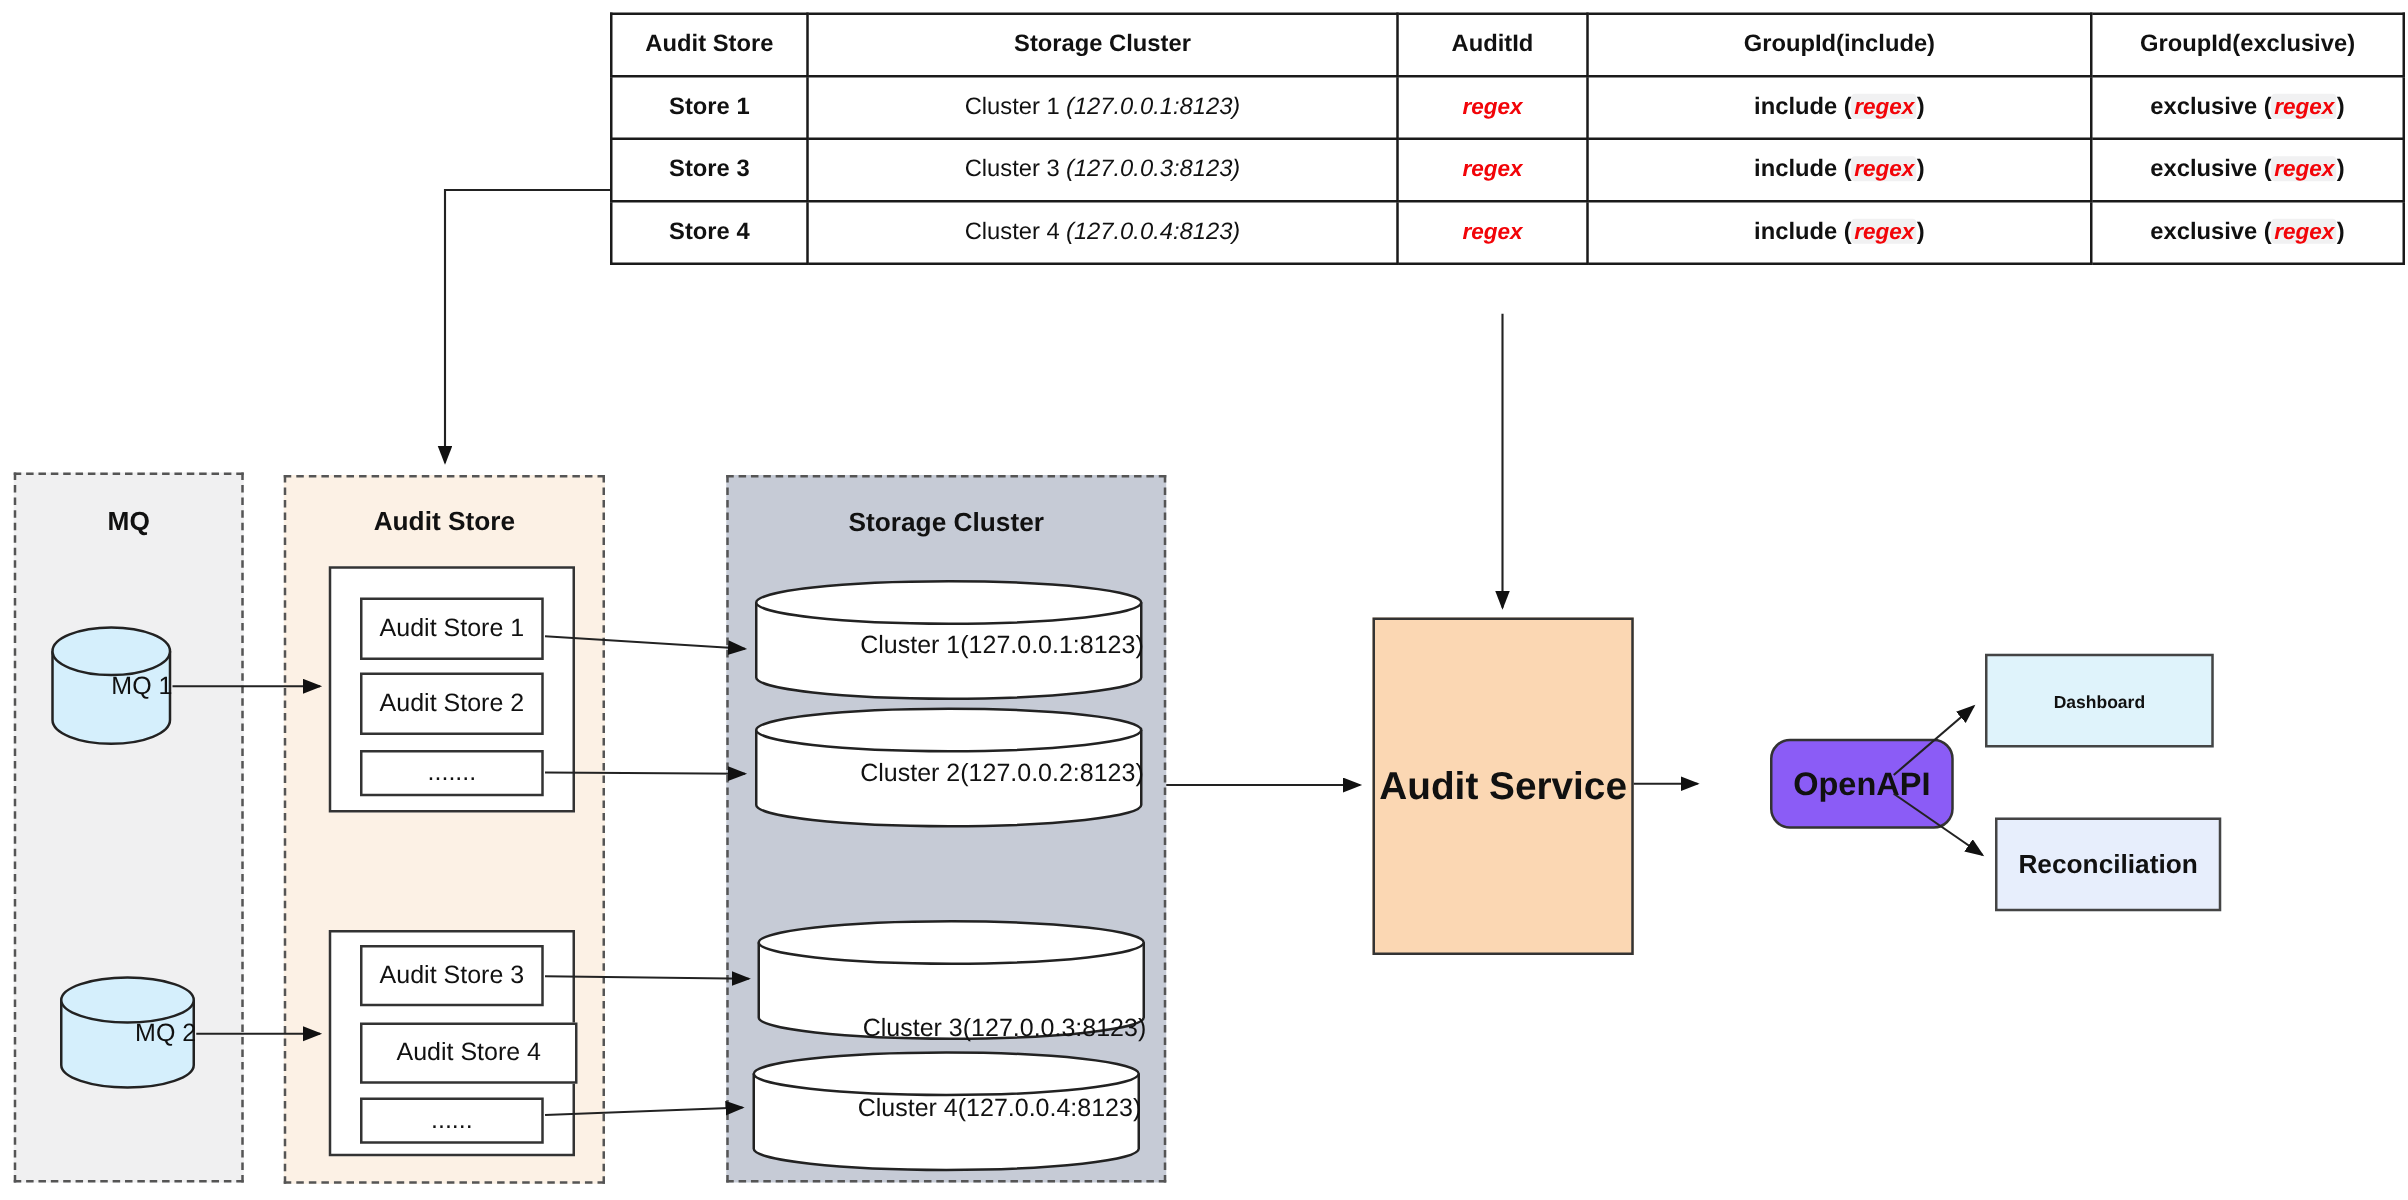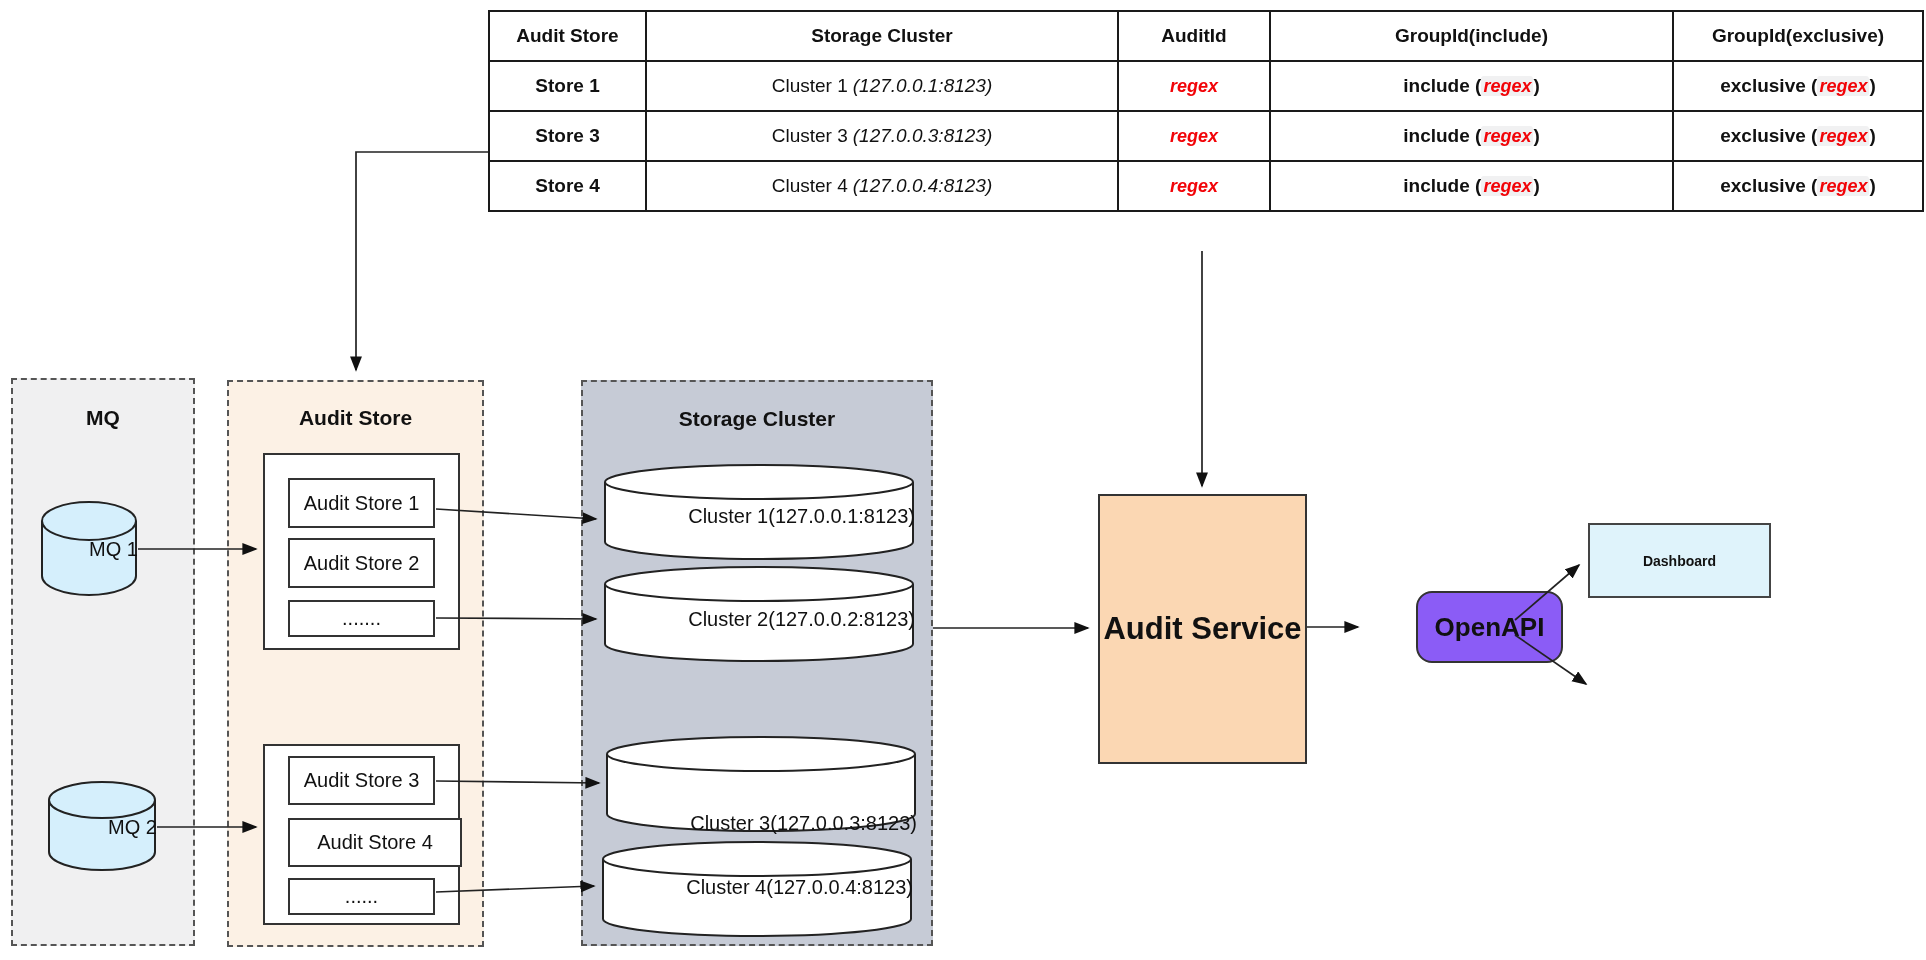--- a/index.html
+++ b/index.html
@@ -140,20 +140,21 @@
   <div class="cyl-label" style="left:605px;top:772px;width:312px;margin-top:40px;">Cluster 3(127.0.0.3:8123)</div>
   <svg class="cyl" style="left:601px;top:840px;" width="312" height="99" viewBox="0 0 312 99">
     <path d="M2,19 L2,79 A154,17 0 0 0 310,79 L310,19" fill="#fff" stroke="#222" stroke-width="2"></path>
     <ellipse cx="156" cy="19" rx="154" ry="17" fill="#fff" stroke="#222" stroke-width="2"></ellipse>
   </svg>
   <div class="cyl-label" style="left:601px;top:876px;width:312px;">Cluster 4(127.0.0.4:8123)</div>
 
   <div id="audit-service" class="node">Audit Service</div>
   <div id="openapi" class="node">OpenAPI</div>
   <div id="dashboard" class="node">Dashboard</div>
+  <div id="reconciliation" class="node">Reconciliation</div>
 
   <svg id="wires" width="1926" height="960" viewBox="0 0 1926 960">
     <defs>
       <marker id="arr" markerWidth="10" markerHeight="8" refX="8" refY="3.5" orient="auto">
         <path d="M0,0 L9,3.5 L0,7 Z" fill="#111"></path>
       </marker>
     </defs>
     <g stroke="#222" stroke-width="1.7" fill="none">
       <path d="M488,152 L356,152 L356,370" marker-end="url(#arr)"></path>
       <path d="M1202,251 L1202,486" marker-end="url(#arr)"></path>

